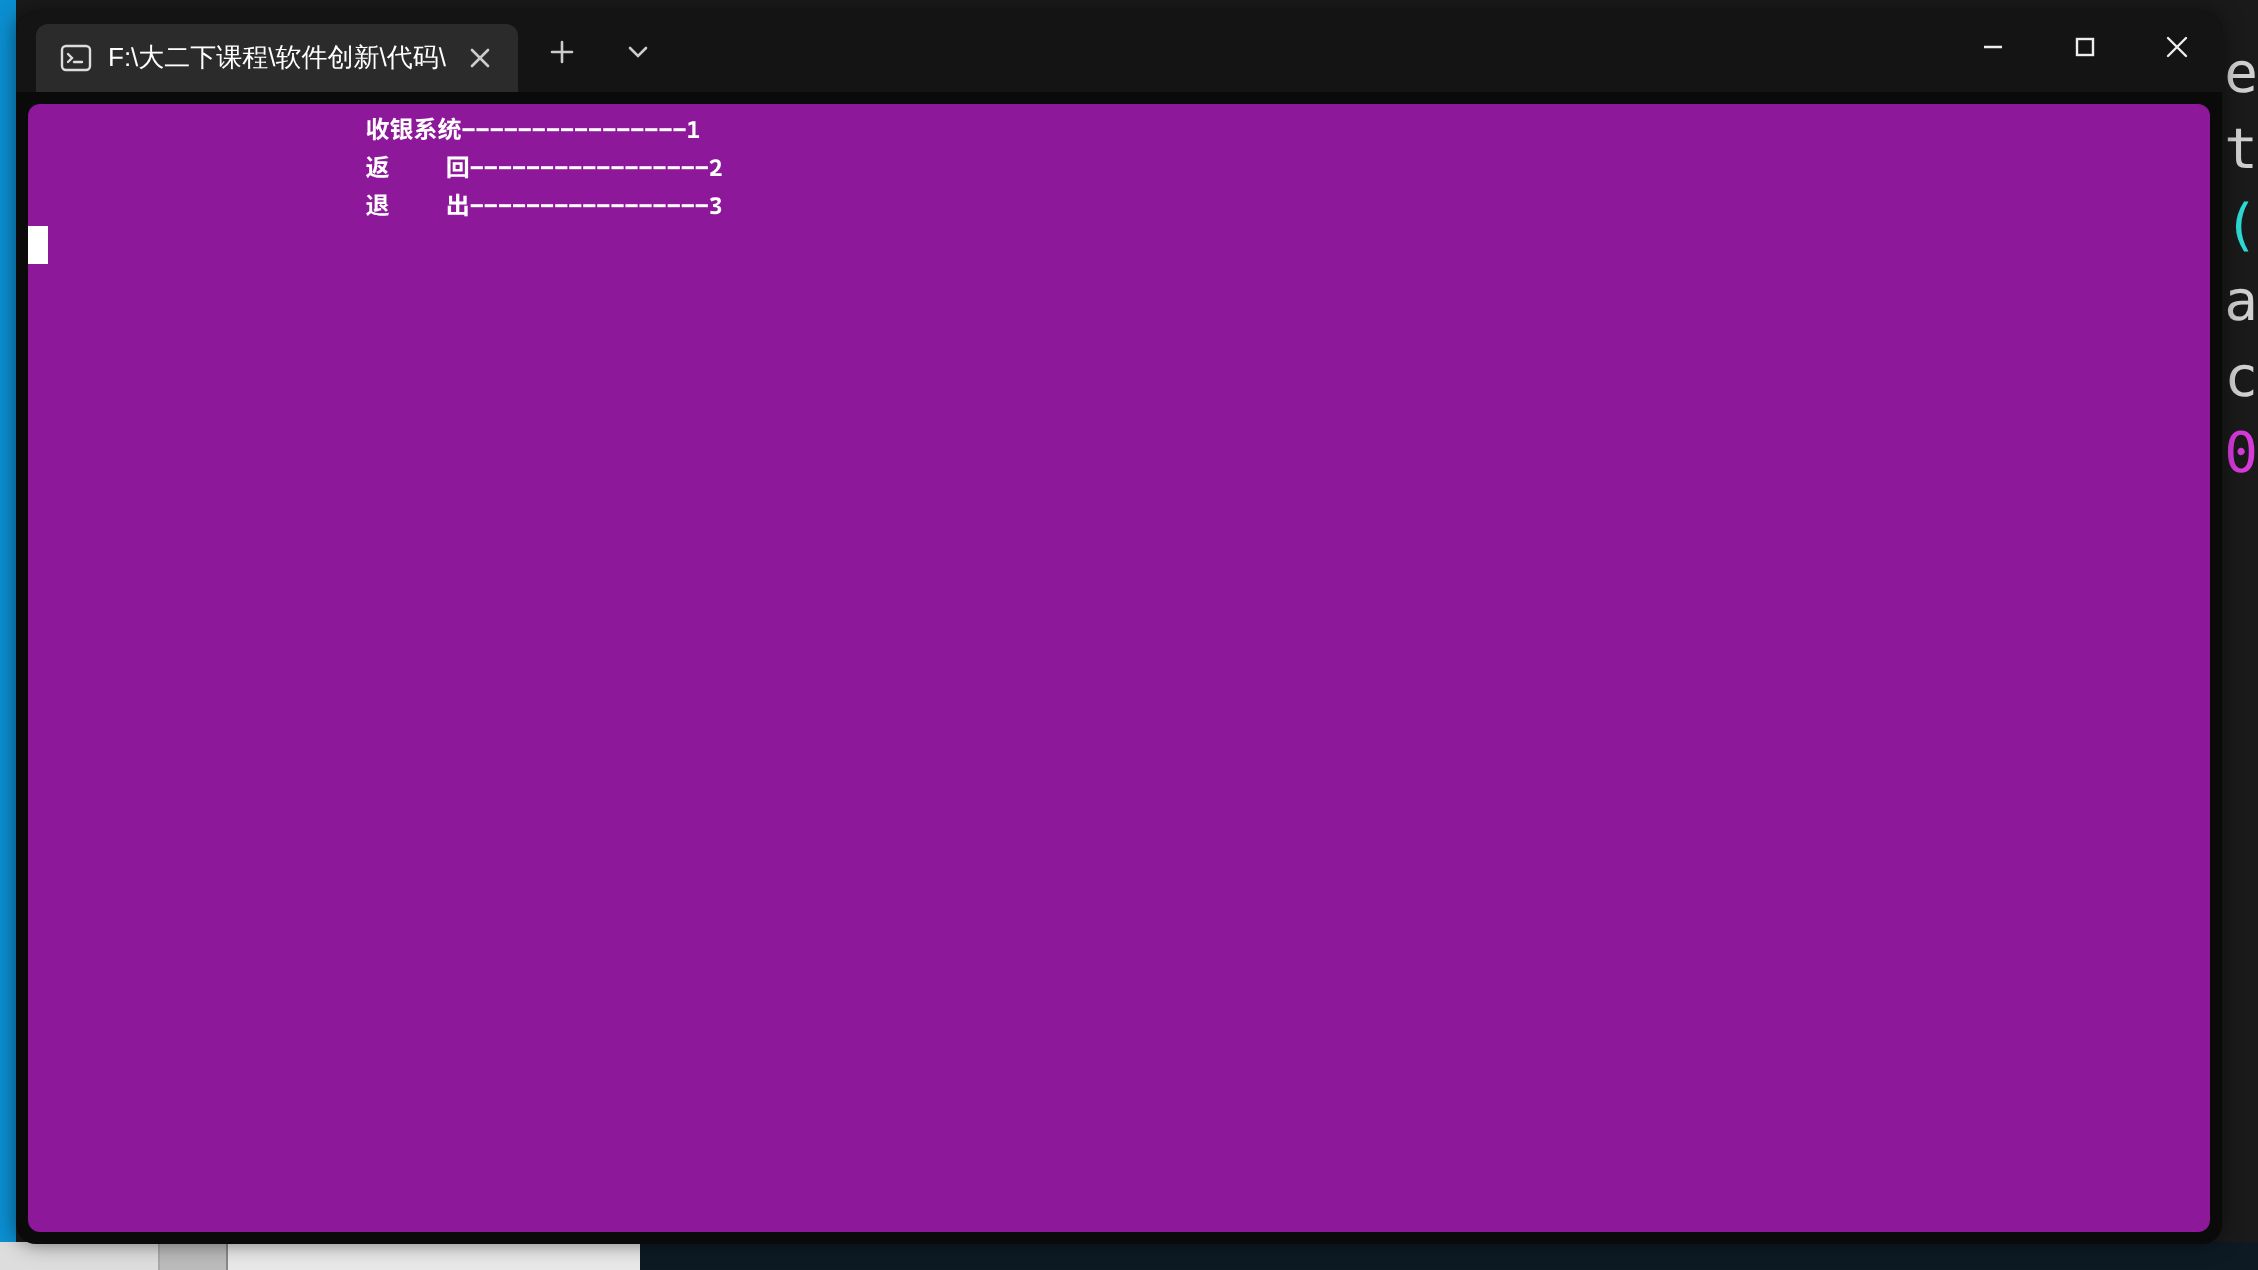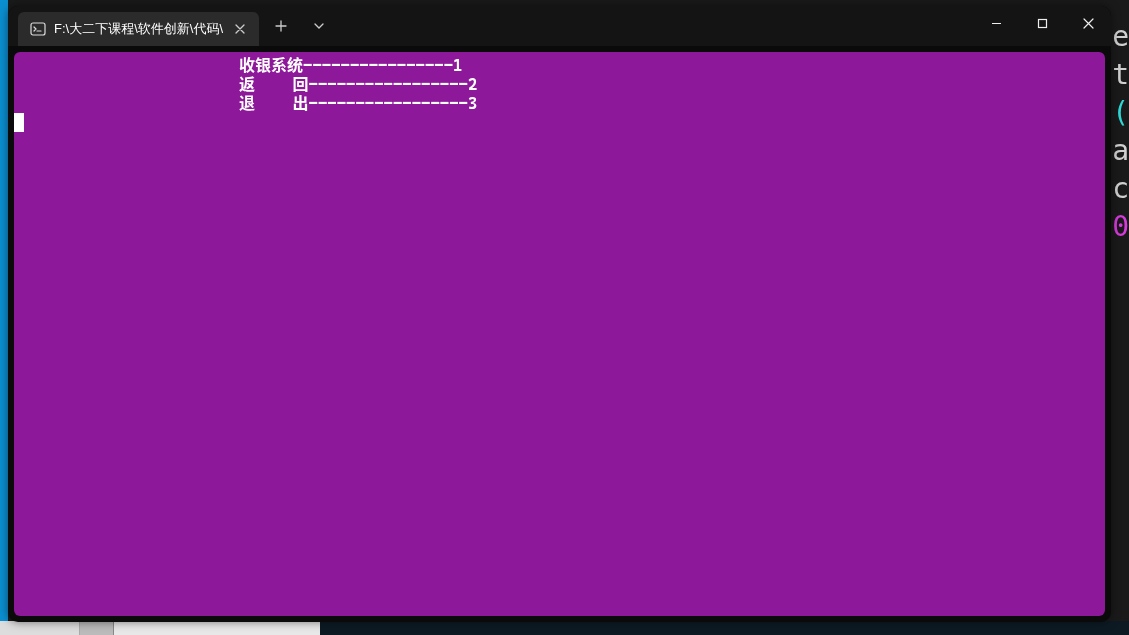--- a/index.html
+++ b/index.html
@@ -86,21 +86,21 @@
       color: #eee;
     }
     .terminal-body {
       flex: 1;
       margin: 6px;
       background: #8e189a;
       border-radius: 6px;
       padding: 4px 0;
       color: #ffffff;
       font-family: "Cascadia Mono","Consolas","Noto Sans CJK SC","Microsoft YaHei",monospace;
-      font-size: 16px;
+      font-size: 12px;
       line-height: 19px;
       font-weight: bold;
       white-space: pre;
       overflow: hidden;
     }
     .cursor {
       display: inline-block;
       width: 10px;
       height: 19px;
       background: #ffffff;

